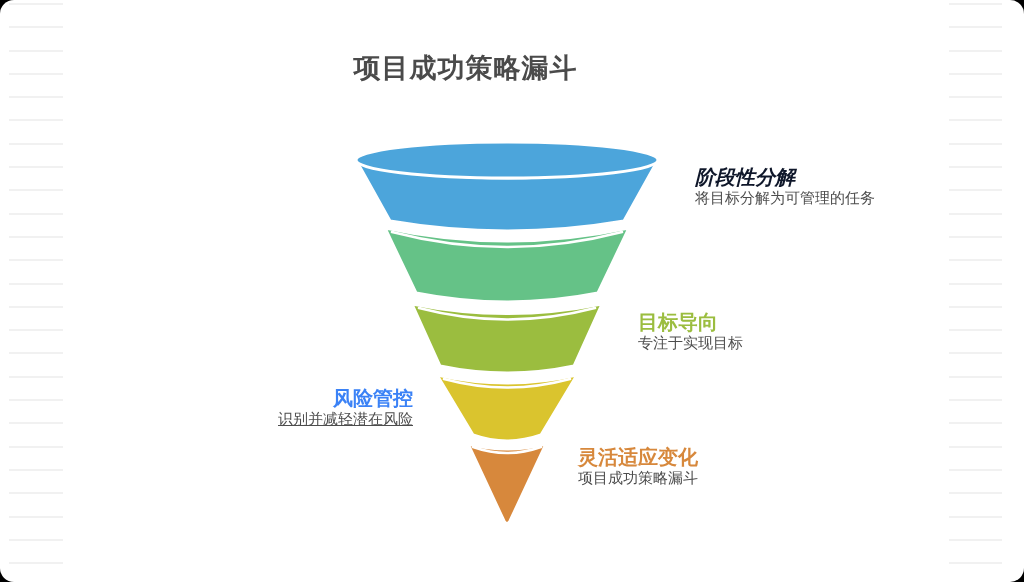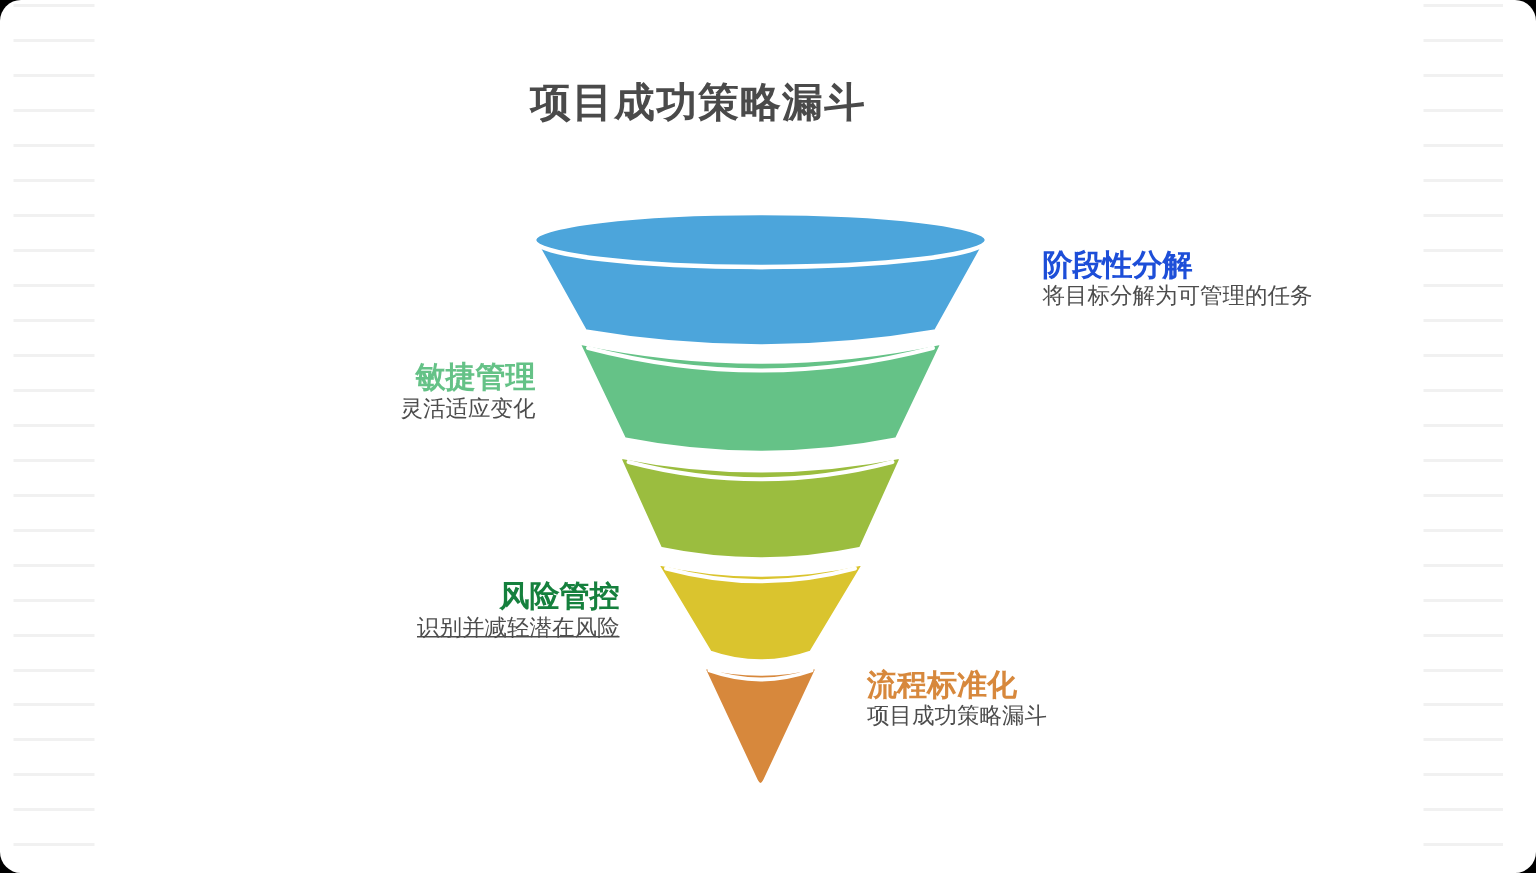--- a/index.html
+++ b/index.html
@@ -108,33 +108,33 @@
       <path class="rim" d="M 392 232 Q 507 262 622 232"></path>
     </g>
 
     <g>
       <path class="seg" d="M 356 160 Q 507 196 658 160 L 624 221 Q 507 241 390 221 Z" fill="#4CA5DB"></path>
       <ellipse class="seg" cx="507" cy="160" rx="151" ry="18" fill="#4CA5DB"></ellipse>
     </g>
   </svg>
 
   <div class="stage-label" style="left:695px; top:165px;">
-    <div class="stage-heading" style="color: #1d4ed8;">阶段性分解</div>
+    <div class="stage-heading" style="color: #0f172a; font-style: italic;">阶段性分解</div>
     <div class="stage-desc" style="color: rgb(77, 77, 77);">将目标分解为可管理的任务</div>
   </div>
 
-  <div class="stage-label align-right" style="right:667px; top:240px;">
-    <div class="stage-heading" style="color: rgb(101, 194, 135);">敏捷管理</div>
-    <div class="stage-desc" style="color: rgb(77, 77, 77);">灵活适应变化</div>
+
+  <div class="stage-label" style="left:638px; top:310px;">
+    <div class="stage-heading" style="color: rgb(155, 189, 63);">目标导向</div>
+    <div class="stage-desc" style="color: rgb(77, 77, 77);">专注于实现目标</div>
   </div>
 
-
   <div class="stage-label align-right" style="right:611px; top:386px;">
-    <div class="stage-heading" style="color: #15803d;">风险管控</div>
+    <div class="stage-heading" style="color: #3b82f6;">风险管控</div>
     <div class="stage-desc" style="color: rgb(77, 77, 77); text-decoration: underline;">识别并减轻潜在风险</div>
   </div>
 
   <div class="stage-label" style="left:578px; top:445px;">
-    <div class="stage-heading" style="color: rgb(215, 136, 60);">流程标准化</div>
+    <div class="stage-heading" style="color: rgb(215, 136, 60);">灵活适应变化</div>
     <div class="stage-desc" style="color: rgb(77, 77, 77);">项目成功策略漏斗</div>
   </div>
 
 </div>
 
 </body></html>

